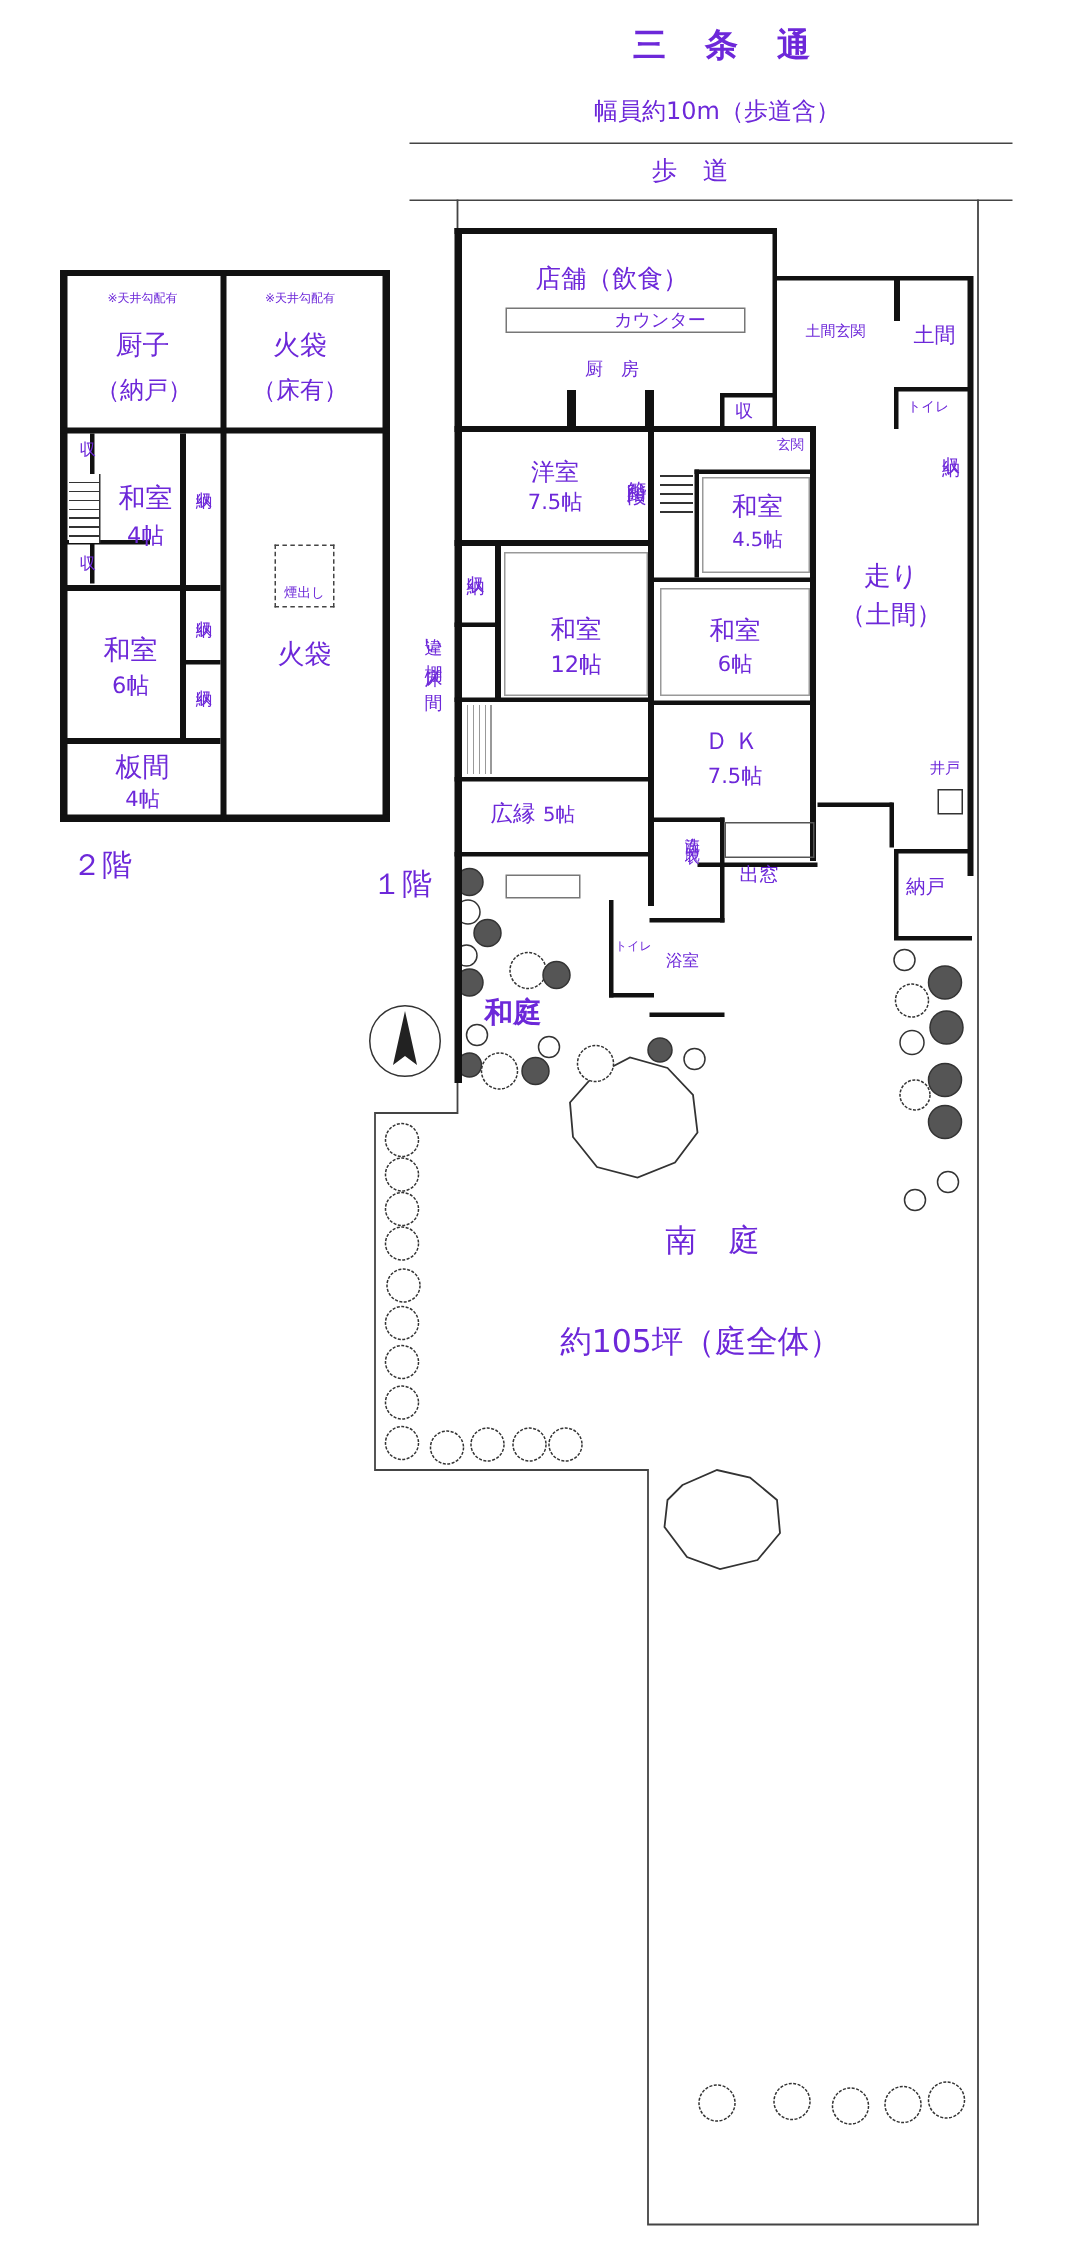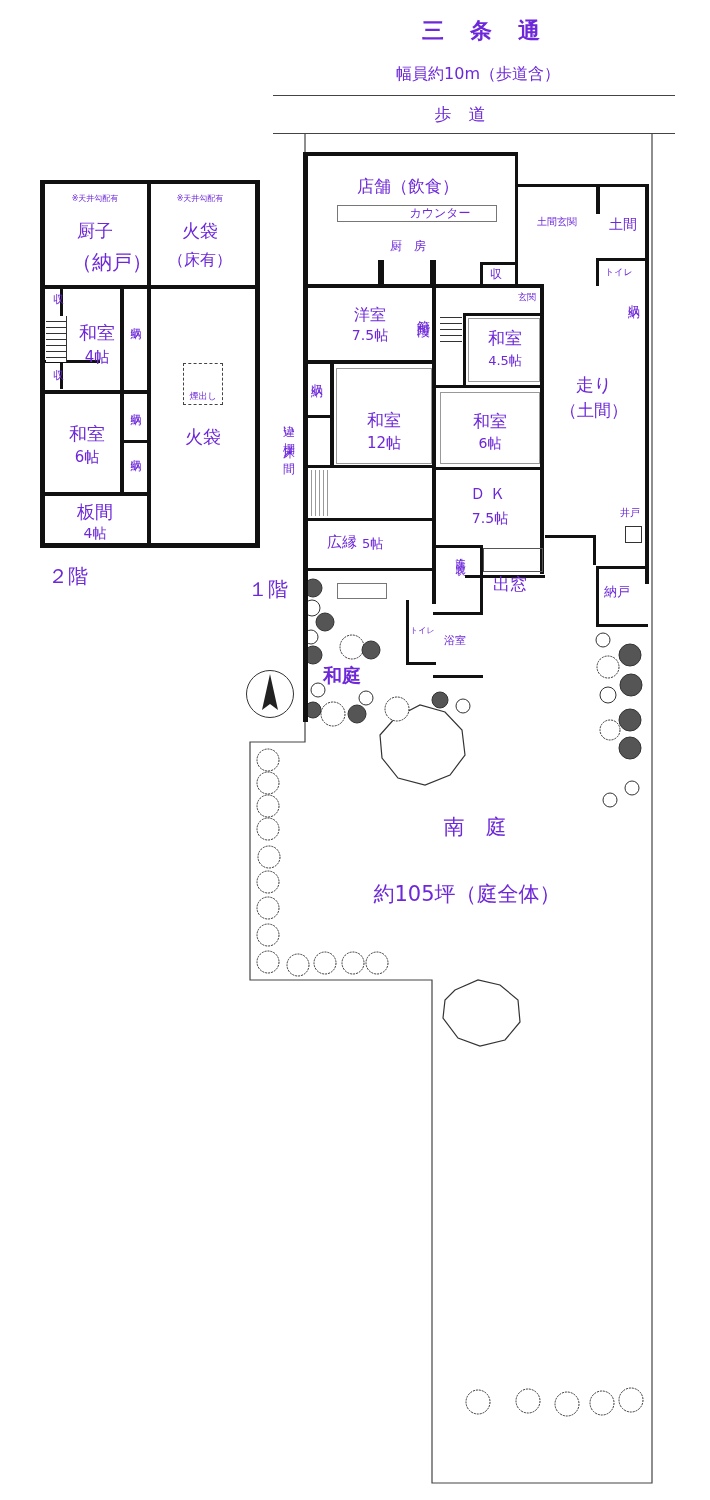--- a/index.html
+++ b/index.html
@@ -100,21 +100,21 @@
   <div class="wall" style="left:0;top:312px;width:107px;height:4px;"></div>
   <div class="wall" style="left:80px;top:109px;width:4px;height:203px;"></div>
   <div class="wall" style="left:80px;top:260px;width:27px;height:3px;"></div>
   <div class="wall" style="left:20px;top:109px;width:3px;height:100px;"></div>
 </div>
 
 <div class="abs" style="left:46px;top:316px;width:20px;height:46px;background:repeating-linear-gradient(#fff 0 5px,#333 5px 6px);border-right:1px solid #333;"></div>
 
 <div class="txt center" style="left:95px;top:195px;font-size:8px;">※天井勾配有</div>
 <div class="txt center" style="left:95px;top:222px;font-size:18px;">厨子</div>
-<div class="txt center" style="left:112px;top:252px;font-size:20px;">（納戸）</div>
+<div class="txt center" style="left:96px;top:252px;font-size:16px;">（納戸）</div>
 
 <div class="txt center" style="left:200px;top:195px;font-size:8px;">※天井勾配有</div>
 <div class="txt center" style="left:200px;top:222px;font-size:18px;">火袋</div>
 <div class="txt center" style="left:200px;top:252px;font-size:16px;">（床有）</div>
 
 <div class="txt" style="left:53px;top:294px;font-size:11px;">収</div>
 <div class="txt center" style="left:97px;top:324px;font-size:18px;">和室</div>
 <div class="txt center" style="left:97px;top:350px;font-size:15px;">4帖</div>
 <div class="txt vtext" style="left:130px;top:318px;font-size:11px;">収納</div>
 <div class="txt" style="left:53px;top:370px;font-size:11px;">収</div>
@@ -205,21 +205,21 @@
 <div class="txt center" style="left:384px;top:412px;font-size:17px;">和室</div>
 <div class="txt center" style="left:384px;top:436px;font-size:15px;">12帖</div>
 <div class="txt center" style="left:490px;top:413px;font-size:17px;">和室</div>
 <div class="txt center" style="left:490px;top:436px;font-size:14px;">6帖</div>
 <div class="txt center" style="left:490px;top:486px;font-size:16px;letter-spacing:4px;">ＤＫ</div>
 <div class="txt center" style="left:490px;top:511px;font-size:14px;">7.5帖</div>
 <div class="txt" style="left:620px;top:508px;font-size:10px;">井戸</div>
 <div class="txt" style="left:327px;top:535px;font-size:15px;">広縁</div>
 <div class="txt" style="left:362px;top:537px;font-size:13px;">5帖</div>
 <div class="txt vtext" style="left:455px;top:550px;font-size:10px;">洗面・脱衣</div>
-<div class="txt" style="left:493px;top:577px;font-size:17px;font-family:Liberation Mono, monospace;">出窓</div>
+<div class="txt" style="left:493px;top:577px;font-size:13px;">出窓</div>
 <div class="txt" style="left:604px;top:585px;font-size:13px;">納戸</div>
 <div class="txt" style="left:410px;top:627px;font-size:8px;">トイレ</div>
 <div class="txt" style="left:444px;top:635px;font-size:11px;">浴室</div>
 
 <div class="txt" style="left:248px;top:579px;font-size:20px;">１階</div>
 
 <div class="txt" style="left:323px;top:666px;font-size:19px;font-weight:bold;">和庭</div>
 <div class="txt center" style="left:475px;top:817px;font-size:21px;">南　庭</div>
 <div class="txt center" style="left:467px;top:884px;font-size:21px;">約105坪（庭全体）</div>
 

